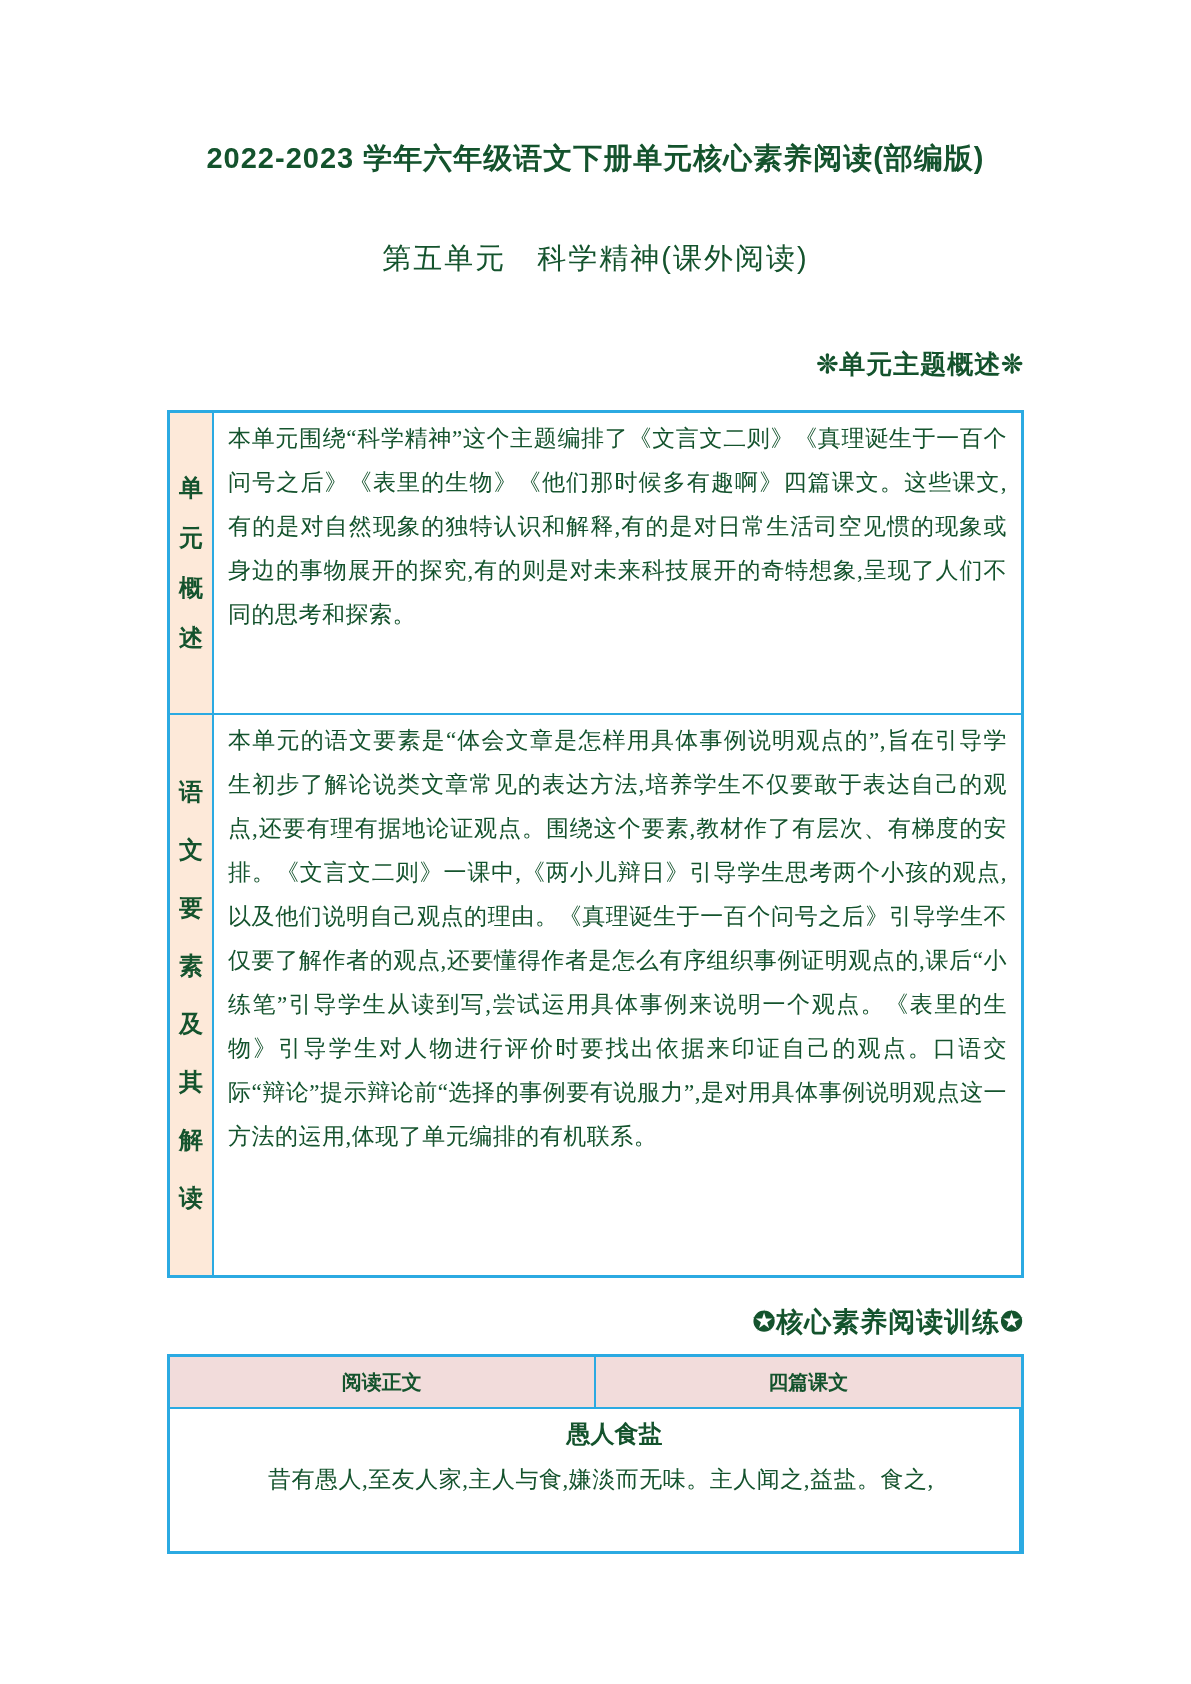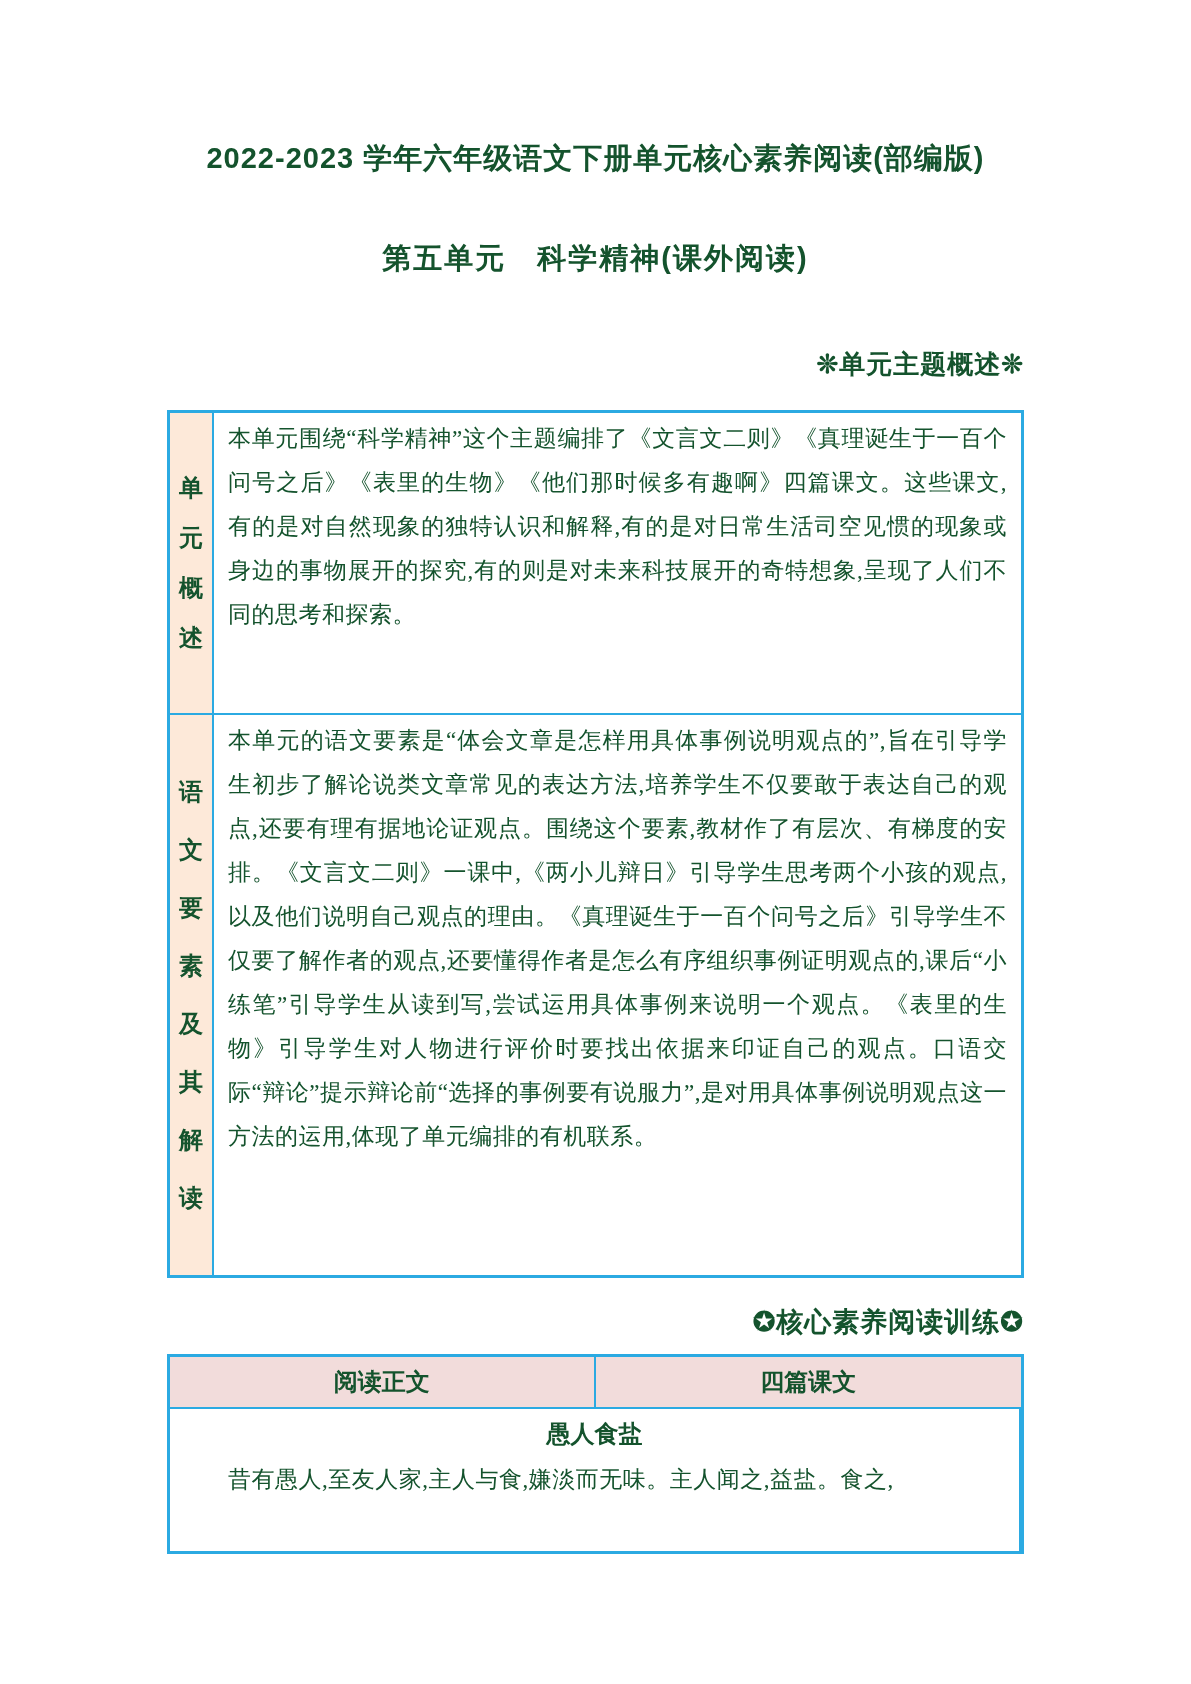--- a/index.html
+++ b/index.html
@@ -23,21 +23,21 @@
     margin:138px 0 0 0;
     text-align:center;
     font-family:"Liberation Sans", sans-serif;
     font-weight:bold;font-size:29px;line-height:40px;
     letter-spacing:1px;
   }
   .unit-title{
     margin:60px 0 0 0;
     text-align:center;
     font-family:"Liberation Sans", sans-serif;
-    font-weight:bold;font-size:29px;line-height:40px;
+    font-weight:normal;font-size:29px;line-height:40px;
     letter-spacing:2px;
   }
   .sec-head{
     margin-top:68px;
     text-align:right;
     font-family:"Liberation Sans", sans-serif;
     font-weight:bold;font-size:26px;line-height:36px;
     letter-spacing:1px;
   }
   .sec-head.training{margin-top:26px;font-size:27px;}
@@ -100,25 +100,25 @@
     display:flex;
     height:52px;
     border-bottom:2px solid var(--border-blue);
     background:var(--pink);
     box-sizing:border-box;
   }
   .t2-head .hcell{
     flex:1 1 50%;
     display:flex;align-items:center;justify-content:center;
     font-family:"Liberation Sans", sans-serif;
-    font-weight:bold;font-size:24px;
+    font-weight:bold;font-size:20px;
     box-sizing:border-box;
   }
   .t2-head .hcell.first{border-right:2px solid var(--border-blue);}
-  .t2-body{display:flex;height:142px;box-sizing:border-box;}
+  .t2-body{display:flex;height:142px;box-sizing:border-box;padding-left:40px;}
   .t2-body .bcell{
     flex:1 1 50%;
     box-sizing:border-box;
     overflow:hidden;
   }
   .t2-body .bcell.first{border-right:2px solid var(--border-blue);}
   .passage-cell{padding:2px 12px 0 12px;}
   .passage-title{
     text-align:center;
     font-family:"Liberation Sans", sans-serif;

